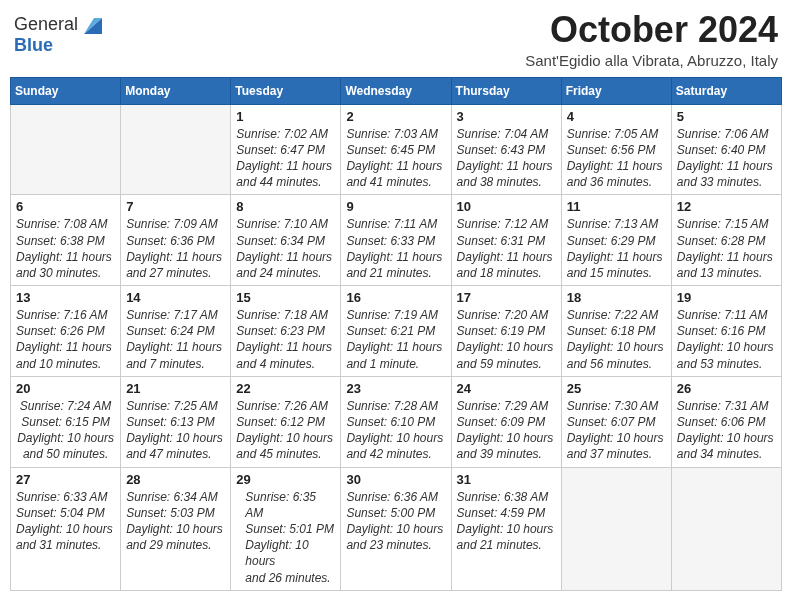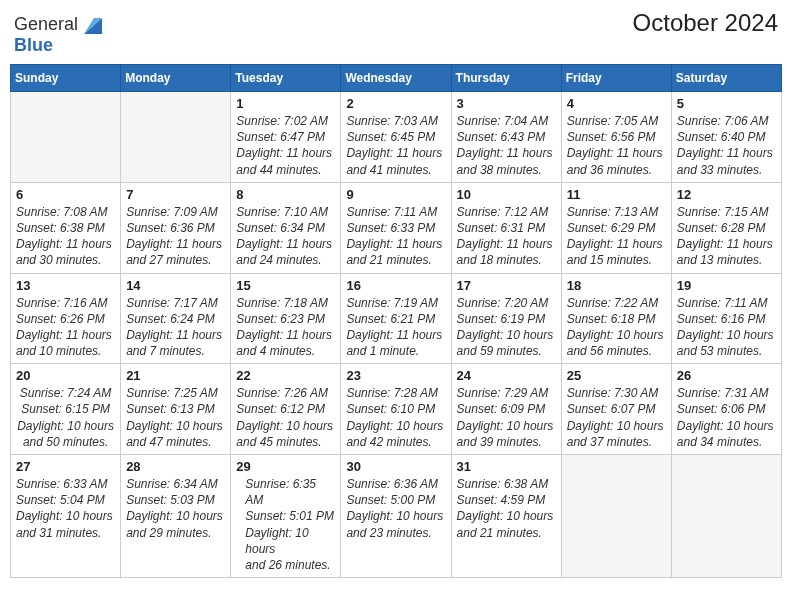--- a/index.html
+++ b/index.html
@@ -19,22 +19,22 @@
     }
     .logo {
       display: flex;
       align-items: center;
       margin-top: 4px;
     }
     .logo-general { color: #333; }
     .logo-blue { color: #2a6db5; }
     .title-block { text-align: right; }
     .month-title {
-      font-size: 24px;
-      font-weight: normal;
+      font-size: 36px;
+      font-weight: bold;
       color: #222;
       line-height: 1.1;
     }
     .subtitle {
       font-size: 15px;
       color: #444;
       margin-top: 2px;
     }
     .calendar {
       width: 100%;
@@ -95,20 +95,21 @@
         <svg width="22" height="18" viewBox="0 0 22 18" style="margin-left:2px;">
           <polygon points="4,18 22,2 22,18" fill="#2a6db5"></polygon>
           <polygon points="4,18 22,2 14,2" fill="#5aabdd"></polygon>
         </svg>
       </div>
       <div class="logo-blue" style="font-size:18px;font-weight:bold;color:#2a6db5;">Blue</div>
     </div>
   </div>
   <div class="title-block">
     <div class="month-title">October 2024</div>
+    <div class="subtitle">Sant'Egidio alla Vibrata, Abruzzo, Italy</div>
   </div>
 </div>
 
 <table class="calendar">
   <thead>
     <tr>
     <th>Sunday</th>
         <th>Monday</th>
         <th>Tuesday</th>
         <th>Wednesday</th>

